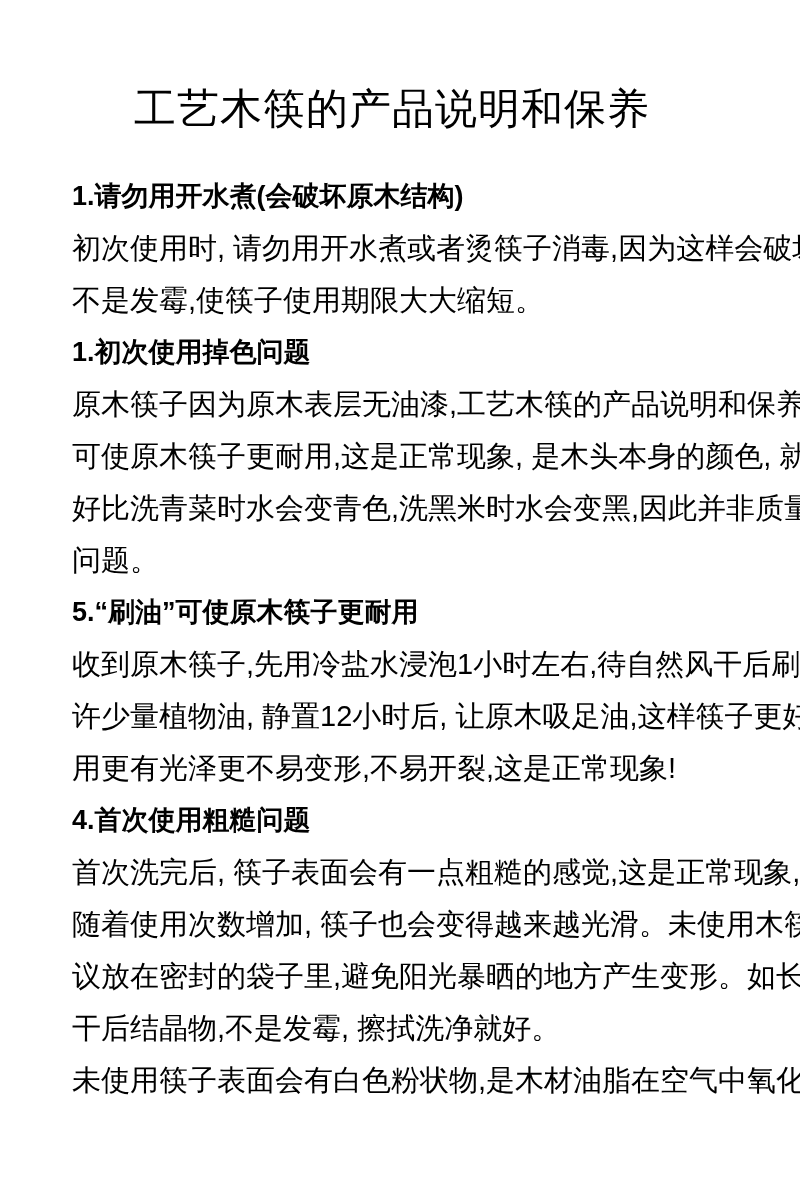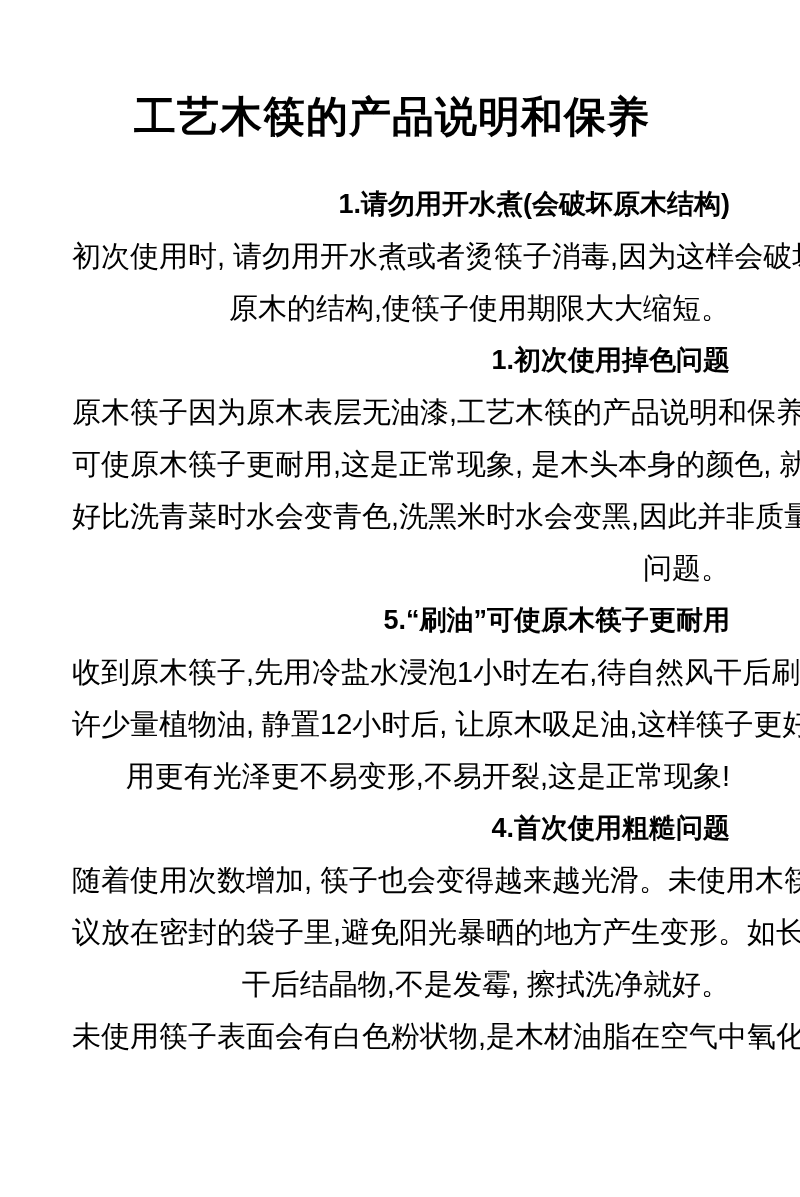--- a/index.html
+++ b/index.html
@@ -14,33 +14,32 @@
     color: #000000;
     overflow: hidden;
   }
   .page {
     width: 800px;
     height: 1197px;
     background: #ffffff;
     box-sizing: border-box;
   }
   .doc-title {
-    margin: 12px;
+    margin: 4px;
     padding: 82px 16px 0 0;
     font-size: 42px;
     line-height: 46px;
-    font-weight: 700;
+    font-weight: 400;
     text-align: center;
     letter-spacing: 1px;
     white-space: nowrap;
   }
   .content {
     margin-top: 38px;
     padding: 0 70px 0 72px;
-    text-align: right;
   }
   .section-heading {
     margin: 0;
     font-size: 27px;
     line-height: 52px;
     height: 52px;
     font-weight: 700;
     white-space: nowrap;
   }
   .body-line {
@@ -56,33 +55,34 @@
 </head>
 <body>
 
 <div class="page">
   <h1 class="doc-title">工艺木筷的产品说明和保养</h1>
 
   <div class="content">
 
     <h2 class="section-heading">1.请勿用开水煮(会破坏原木结构)</h2>
     <p class="body-line">初次使用时, 请勿用开水煮或者烫筷子消毒,因为这样会破坏</p>
-    <p class="body-line">原木的结构,使筷子使用期限大大缩短。</p>
+    <p class="body-line">不是发霉,使筷子使用期限大大缩短。</p>
 
     <h2 class="section-heading">1.初次使用掉色问题</h2>
     <p class="body-line">原木筷子因为原木表层无油漆,工艺木筷的产品说明和保养</p>
     <p class="body-line">可使原木筷子更耐用,这是正常现象, 是木头本身的颜色, 就</p>
     <p class="body-line">好比洗青菜时水会变青色,洗黑米时水会变黑,因此并非质量</p>
     <p class="body-line">问题。</p>
 
     <h2 class="section-heading">5.“刷油”可使原木筷子更耐用</h2>
     <p class="body-line">收到原木筷子,先用冷盐水浸泡1小时左右,待自然风干后刷</p>
     <p class="body-line">许少量植物油, 静置12小时后, 让原木吸足油,这样筷子更好</p>
     <p class="body-line">用更有光泽更不易变形,不易开裂,这是正常现象!</p>
 
     <h2 class="section-heading">4.首次使用粗糙问题</h2>
+    <p class="body-line">首次洗完后, 筷子表面会有一点粗糙的感觉,这是正常现象,</p>
     <p class="body-line">随着使用次数增加, 筷子也会变得越来越光滑。未使用木筷建</p>
     <p class="body-line">议放在密封的袋子里,避免阳光暴晒的地方产生变形。如长期</p>
     <p class="body-line">干后结晶物,不是发霉, 擦拭洗净就好。</p>
     <p class="body-line">未使用筷子表面会有白色粉状物,是木材油脂在空气中氧化</p>
 
   </div>
 </div>
 
 </body></html>

